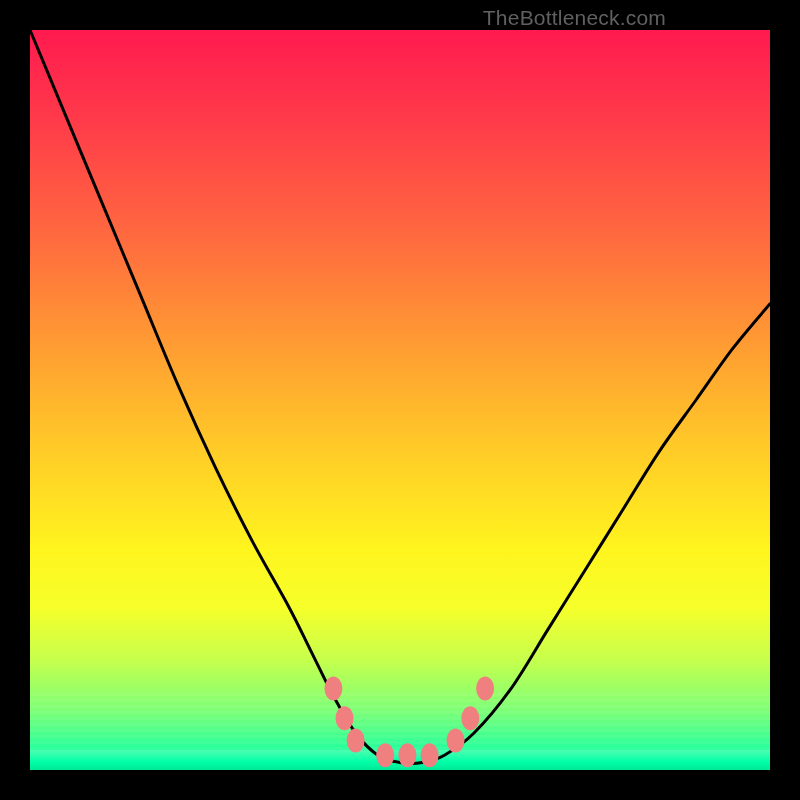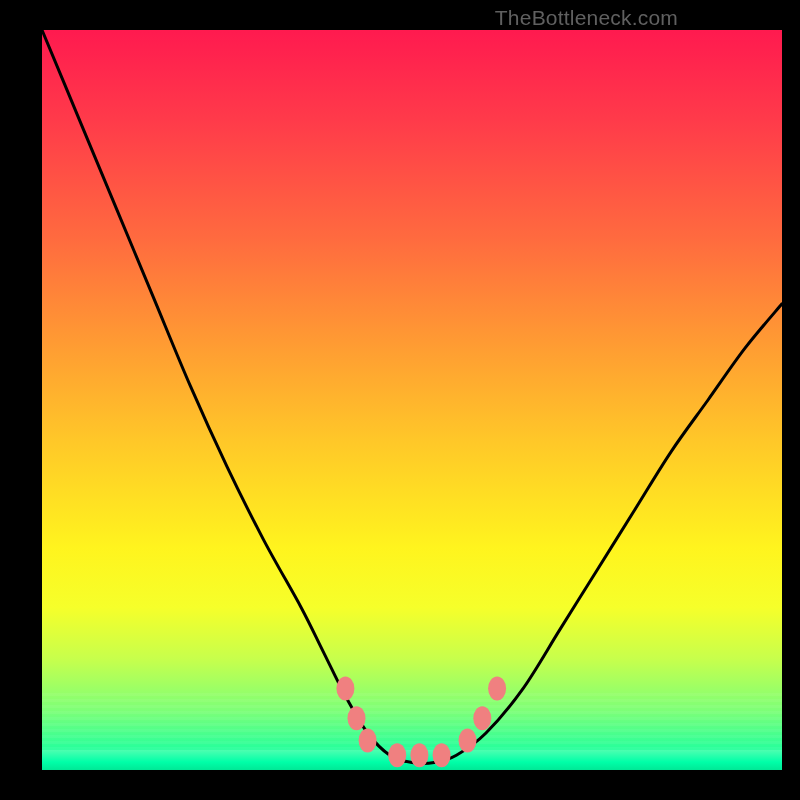--- a/index.html
+++ b/index.html
@@ -6,21 +6,21 @@
     margin: 0;
     padding: 0;
     width: 800px;
     height: 800px;
     background: #000;
     font-family: Arial, Helvetica, sans-serif;
     overflow: hidden;
   }
   .frame {
     position: absolute;
-    left: 12px; top: 0;
+    left: 0; top: 0;
     width: 678px; height: 800px;
     background: #000;
   }
   .plot {
     position: absolute;
     left: 30px;
     top: 30px;
     width: 740px;
     height: 740px;
     background: linear-gradient(to bottom,

